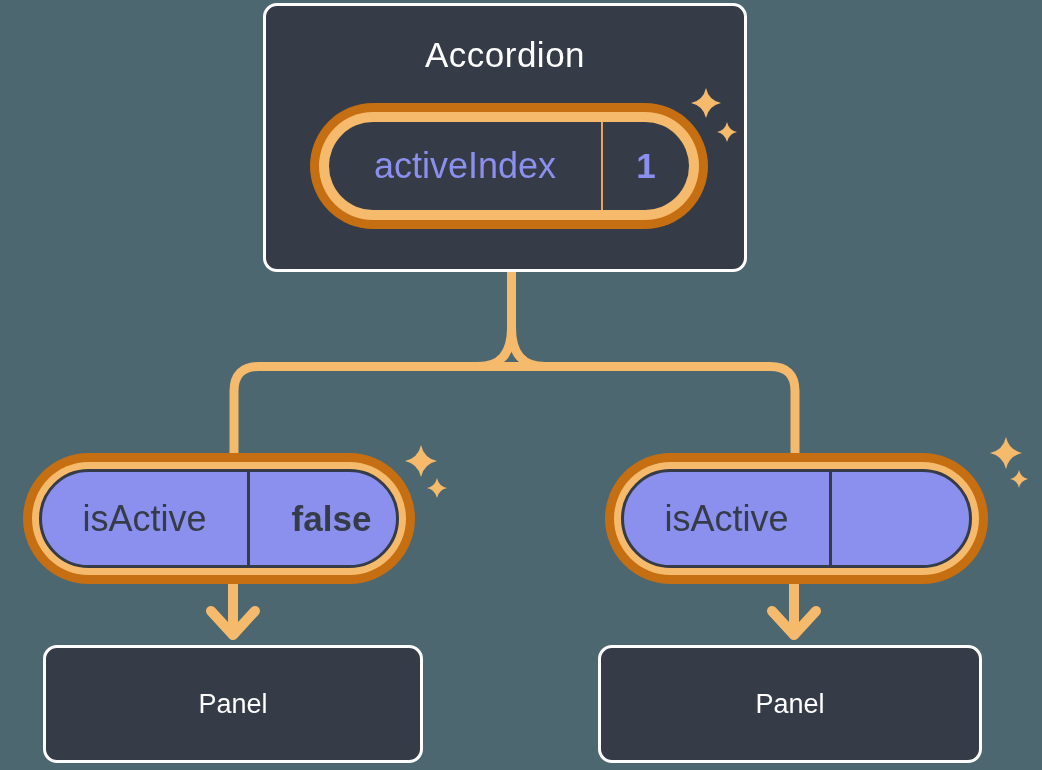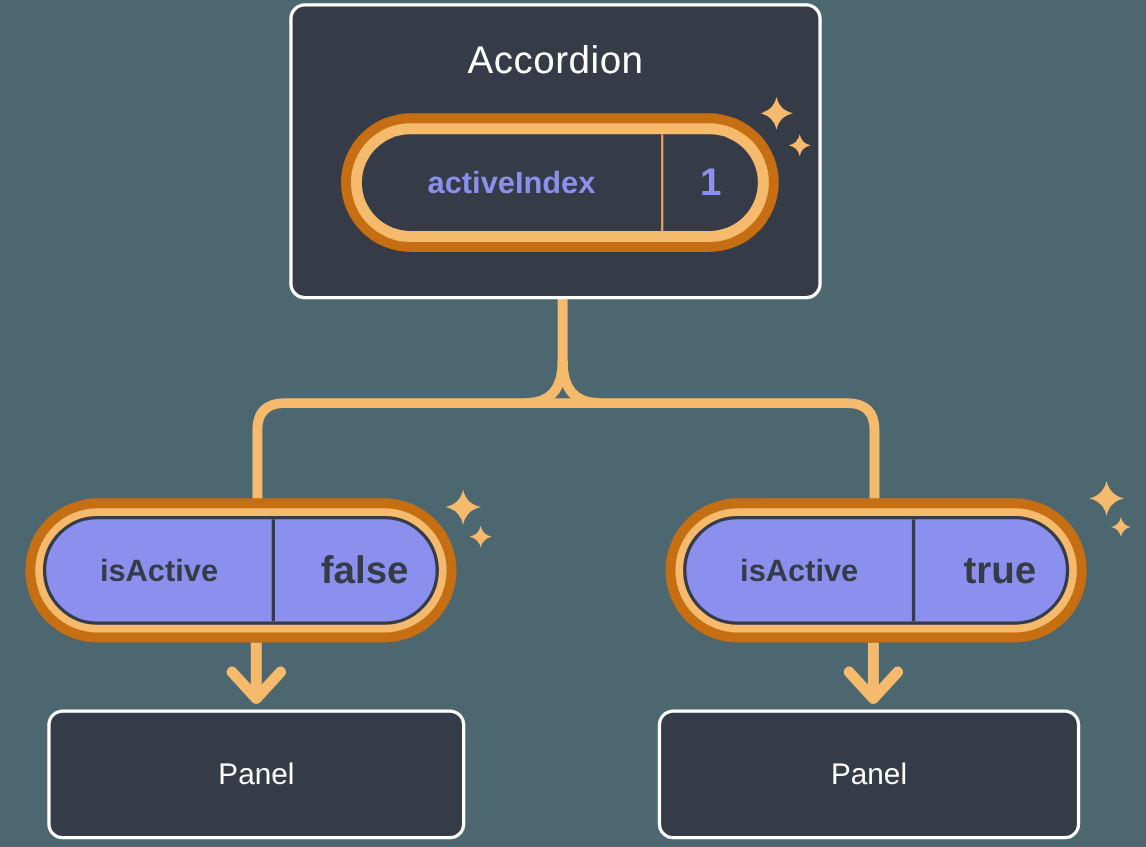--- a/index.html
+++ b/index.html
@@ -119,22 +119,21 @@
   .prop-pill .pill-divider { width: 3px; background: var(--text-dark); }
   .prop-pill .cell-label { flex: 0 0 205px; }
   .prop-pill .cell-value { flex: 1 1 auto; padding-left: 17px; }
   .prop-pill-left  { left: 23px;  top: 453px; width: 392px; height: 131px; }
   .prop-pill-right { left: 605px; top: 453px; width: 383px; height: 131px; }
 
   .pill-cell {
     display: flex;
     align-items: center;
     justify-content: center;
-    font-size: 28px;
-    font-weight: bold;
+    font-size: 36px;
   }
   .cell-value { font-weight: 700; font-size: 35px; }
 </style>
 </head>
 <body>
 
 <div class="canvas">
 
   <svg class="layer connectors" viewBox="0 0 1042 770" xmlns="http://www.w3.org/2000/svg">
 
@@ -173,21 +172,20 @@
         <div class="pill-cell cell-value">false</div>
       </div>
     </div>
   </div>
 
   <div class="pill-outer prop-pill prop-pill-right">
     <div class="pill-mid">
       <div class="pill-core">
         <div class="pill-cell cell-label">isActive</div>
         <div class="pill-divider"></div>
-        <div class="pill-cell cell-value">true</div>
       </div>
     </div>
   </div>
 
   <div class="node-box panel-box panel-left">
     <span>Panel</span>
   </div>
   <div class="node-box panel-box panel-right">
     <span>Panel</span>
   </div>

